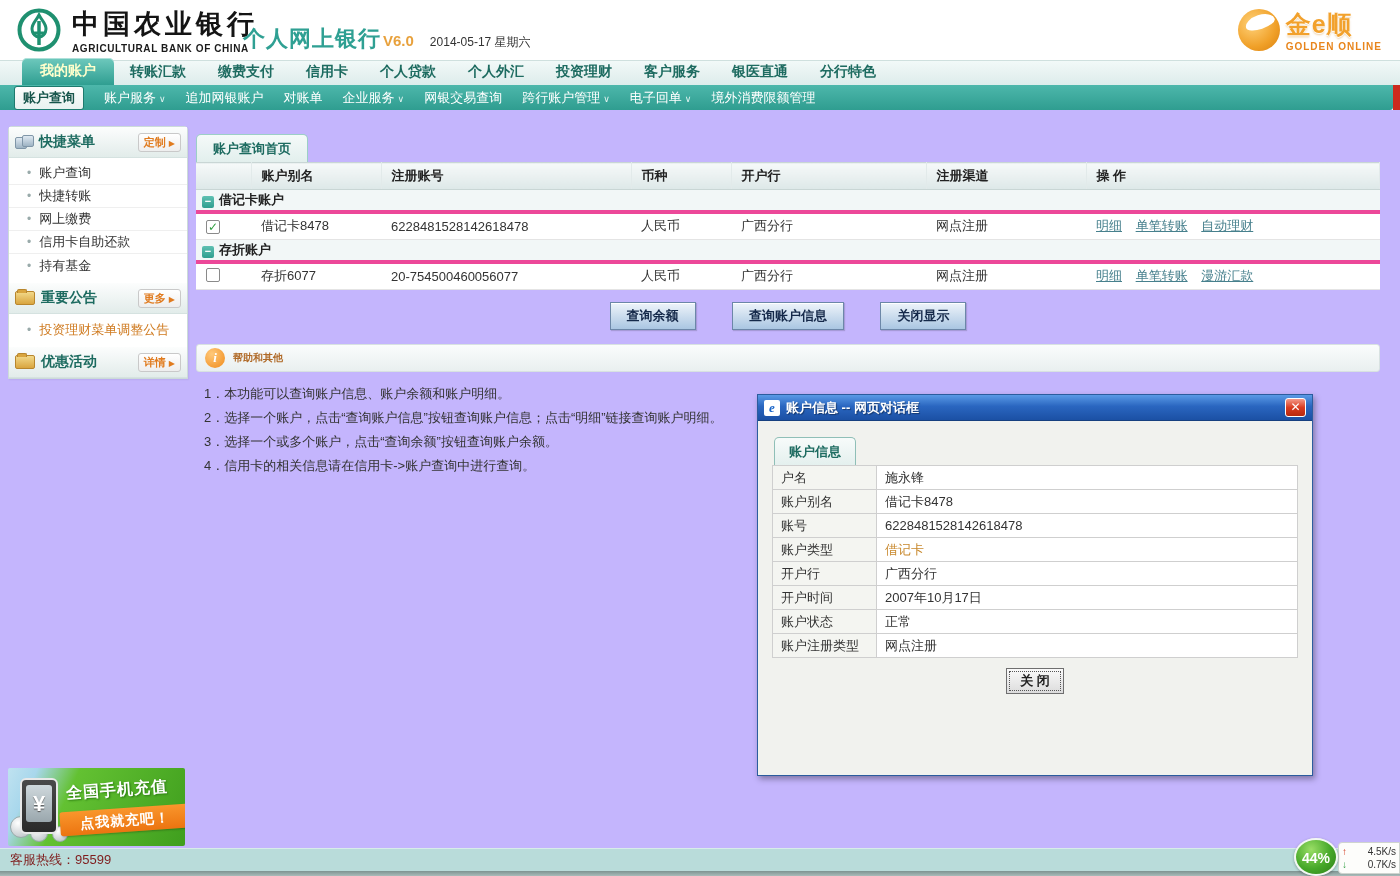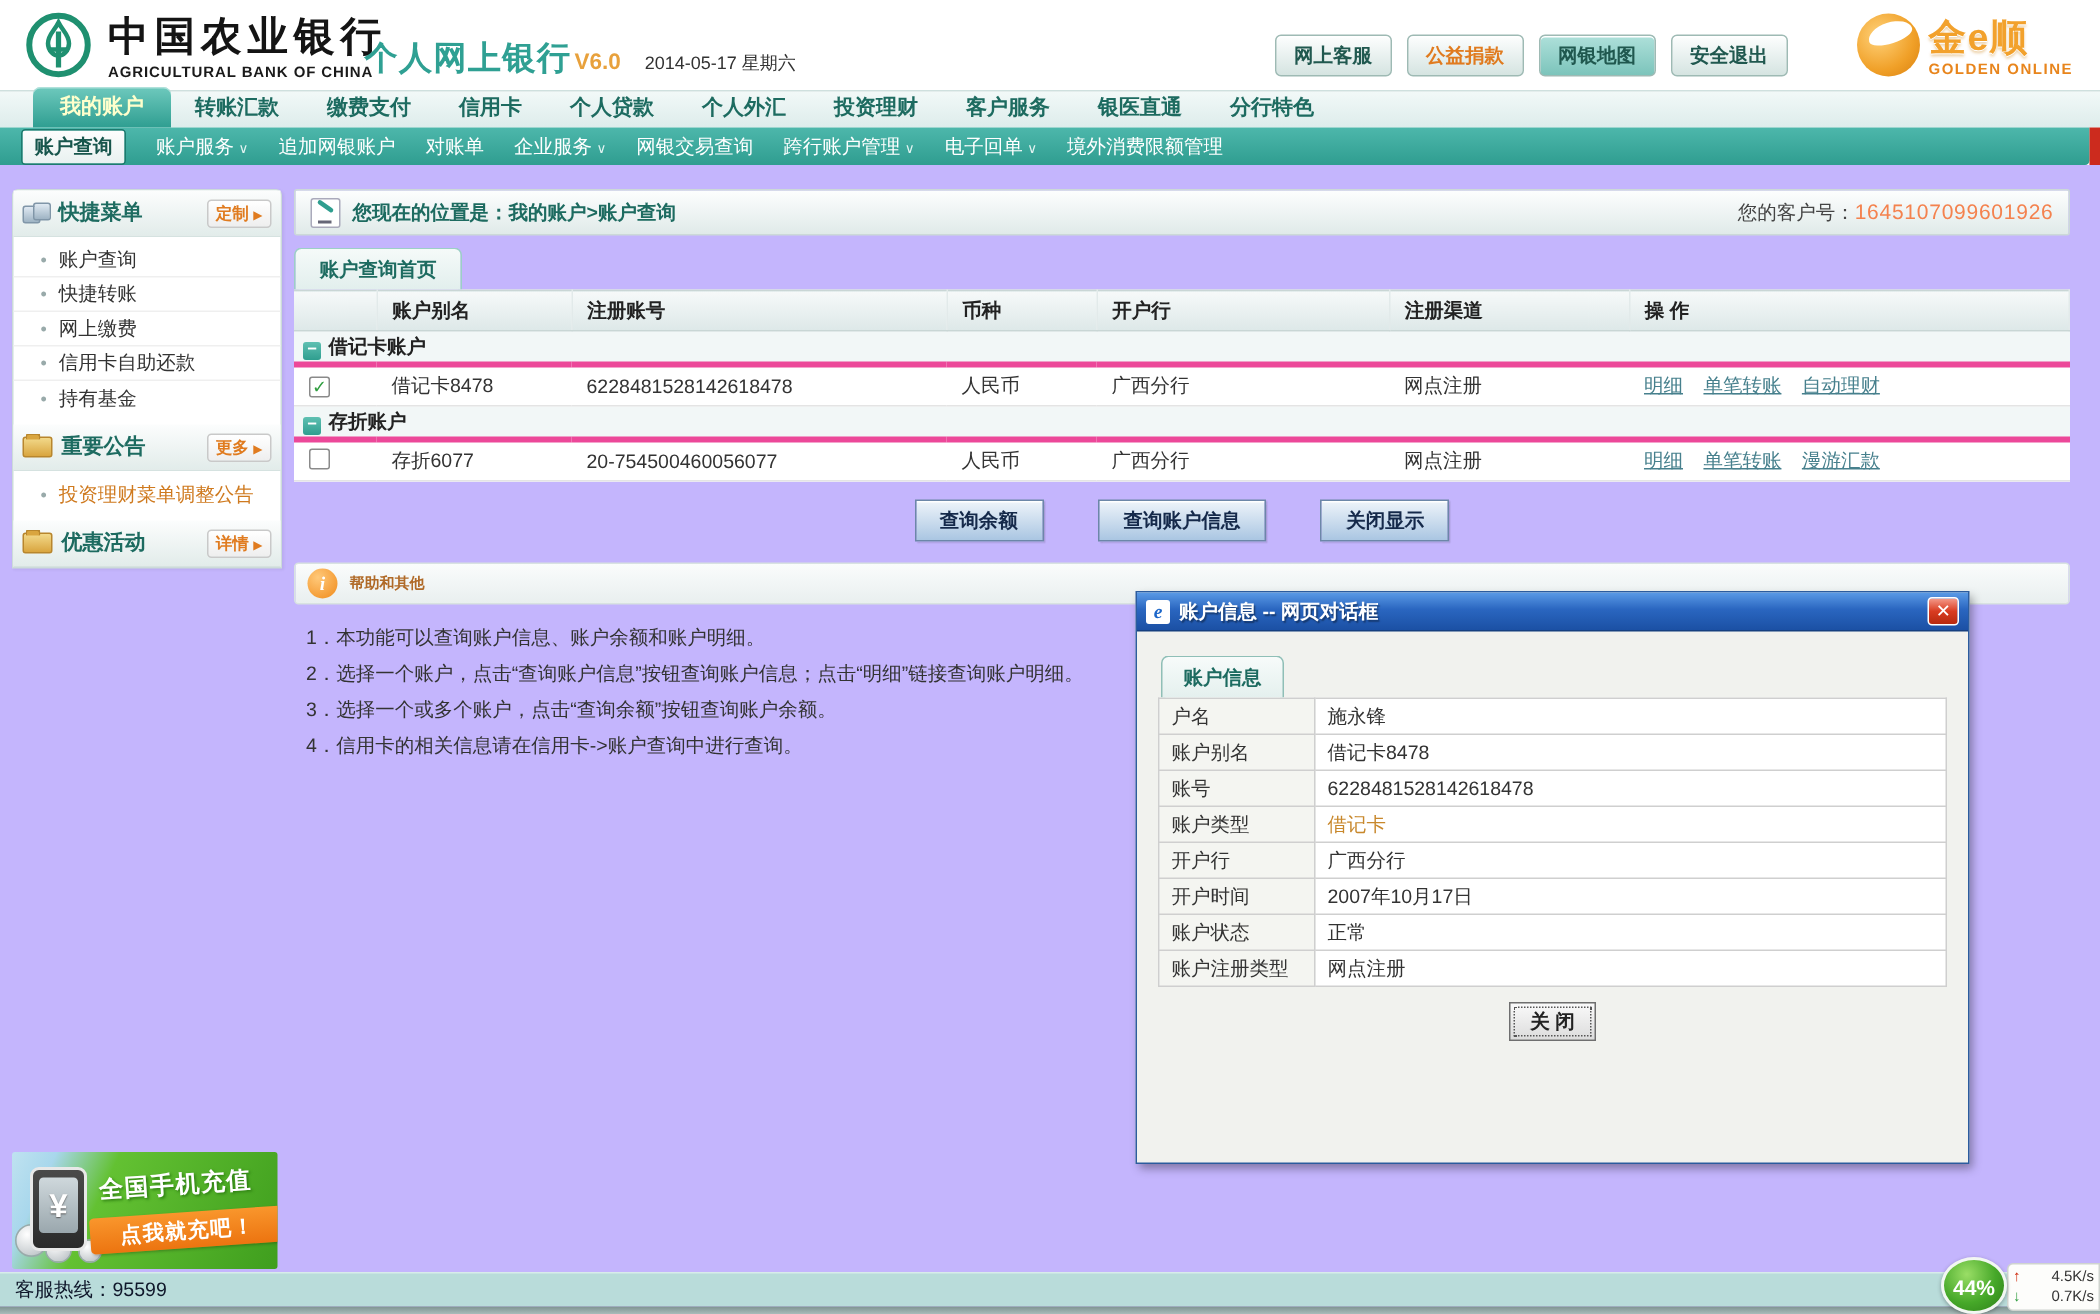--- a/index.html
+++ b/index.html
@@ -161,21 +161,21 @@
   .coin.c3 { left:44px; top:58px; width:16px; height:16px; }
   .promo-l1 { position:absolute; left:58px; top:12px; font-size:16px; font-weight:bold; color:#fff;
           text-shadow:1px 1px 2px #2a7a10; transform:rotate(-4deg); letter-spacing:1px; white-space:nowrap; }
   .promo-ribbon { position:absolute; left:52px; top:40px; width:130px; height:24px; background:linear-gradient(#f9962c,#ec7410);
           transform:rotate(-4deg); border-radius:3px; box-shadow:1px 1px 2px rgba(0,0,0,.25);
           color:#fff; font-size:14px; font-weight:bold; text-align:center; line-height:24px; letter-spacing:1px; }
 
   
   .statusbar { position:absolute; left:0; top:848px; width:1400px; height:23px; background:#b9dcda;
           border-top:1px solid #d8ecea; display:flex; align-items:center; }
-  .hotline { font-size:13px; color:#0f172a; margin-left:10px; flex:1; }
+  .hotline { font-size:13px; color:#7f1d1d; margin-left:10px; flex:1; }
   .copyright { font-size:13px; color:#111; margin-right:118px; }
   .bottom-strip { position:absolute; left:0; top:871px; width:1400px; height:5px;
           background:linear-gradient(#7e9391,#a9bcba); }
   .speedball { position:absolute; right:62px; top:838px; width:44px; height:38px; border-radius:50%;
           background:radial-gradient(circle at 38% 28%,#9ade66,#46a829 55%,#2c7d18); border:2px solid #f2f7f2;
           box-shadow:0 1px 3px rgba(0,0,0,.3); color:#fff; font-size:14px; font-weight:bold; text-align:center;
           line-height:36px; cursor:pointer; z-index:5; }
   .speedpanel { position:absolute; right:0; top:842px; width:62px; height:32px; background:#fdfdfb;
           border:1px solid #cfd4cf; border-radius:4px 0 0 4px; font-size:10px; color:#333; padding:2px 3px; z-index:4; }
   .speedrow { display:flex; justify-content:space-between; line-height:13px; }
@@ -206,26 +206,20 @@
         <div class="bank-cn">中国农业银行</div>
         <div class="bank-en">AGRICULTURAL BANK OF CHINA</div>
       </div>
     </div>
     <div class="product">
       <span class="ptitle">个人网上银行</span>
       <span class="pver">V6.0</span>
       <span class="pdate">2014-05-17 星期六</span>
     </div>
     <div class="header-right">
-      <div class="hbtns">
-        <a class="hbtn">网上客服</a>
-        <a class="hbtn orange">公益捐款</a>
-        <a class="hbtn teal">网银地图</a>
-        <a class="hbtn">安全退出</a>
-      </div>
       <div class="golden">
         <div class="gold-swoosh"></div>
         <div>
           <div class="gold-cn">金e顺</div>
           <div class="gold-en">GOLDEN ONLINE</div>
         </div>
       </div>
     </div>
   </div>
 
@@ -297,25 +291,20 @@
           </div>
       </div>
       <div class="side-head">
         <span class="icon-folder"></span>
         <span class="side-title">优惠活动</span>
         <span class="side-act"><span>详情</span> <span class="arr">▶</span></span>
       </div>
     </div>
 
     <div class="main">
-      <div class="crumbbar">
-        <span class="crumb-ico"></span>
-        <span class="crumbtext">您现在的位置是：我的账户&gt;账户查询</span>
-        <span class="custno"><span>您的客户号：</span><b>1645107099601926</b></span>
-      </div>
 
       <div class="page-tab">账户查询首页</div>
 
       <table class="acct">
         <colgroup>
           <col style="width:55px">
             <col style="width:130px">
             <col style="width:250px">
           <col style="width:100px">
             <col style="width:195px">

